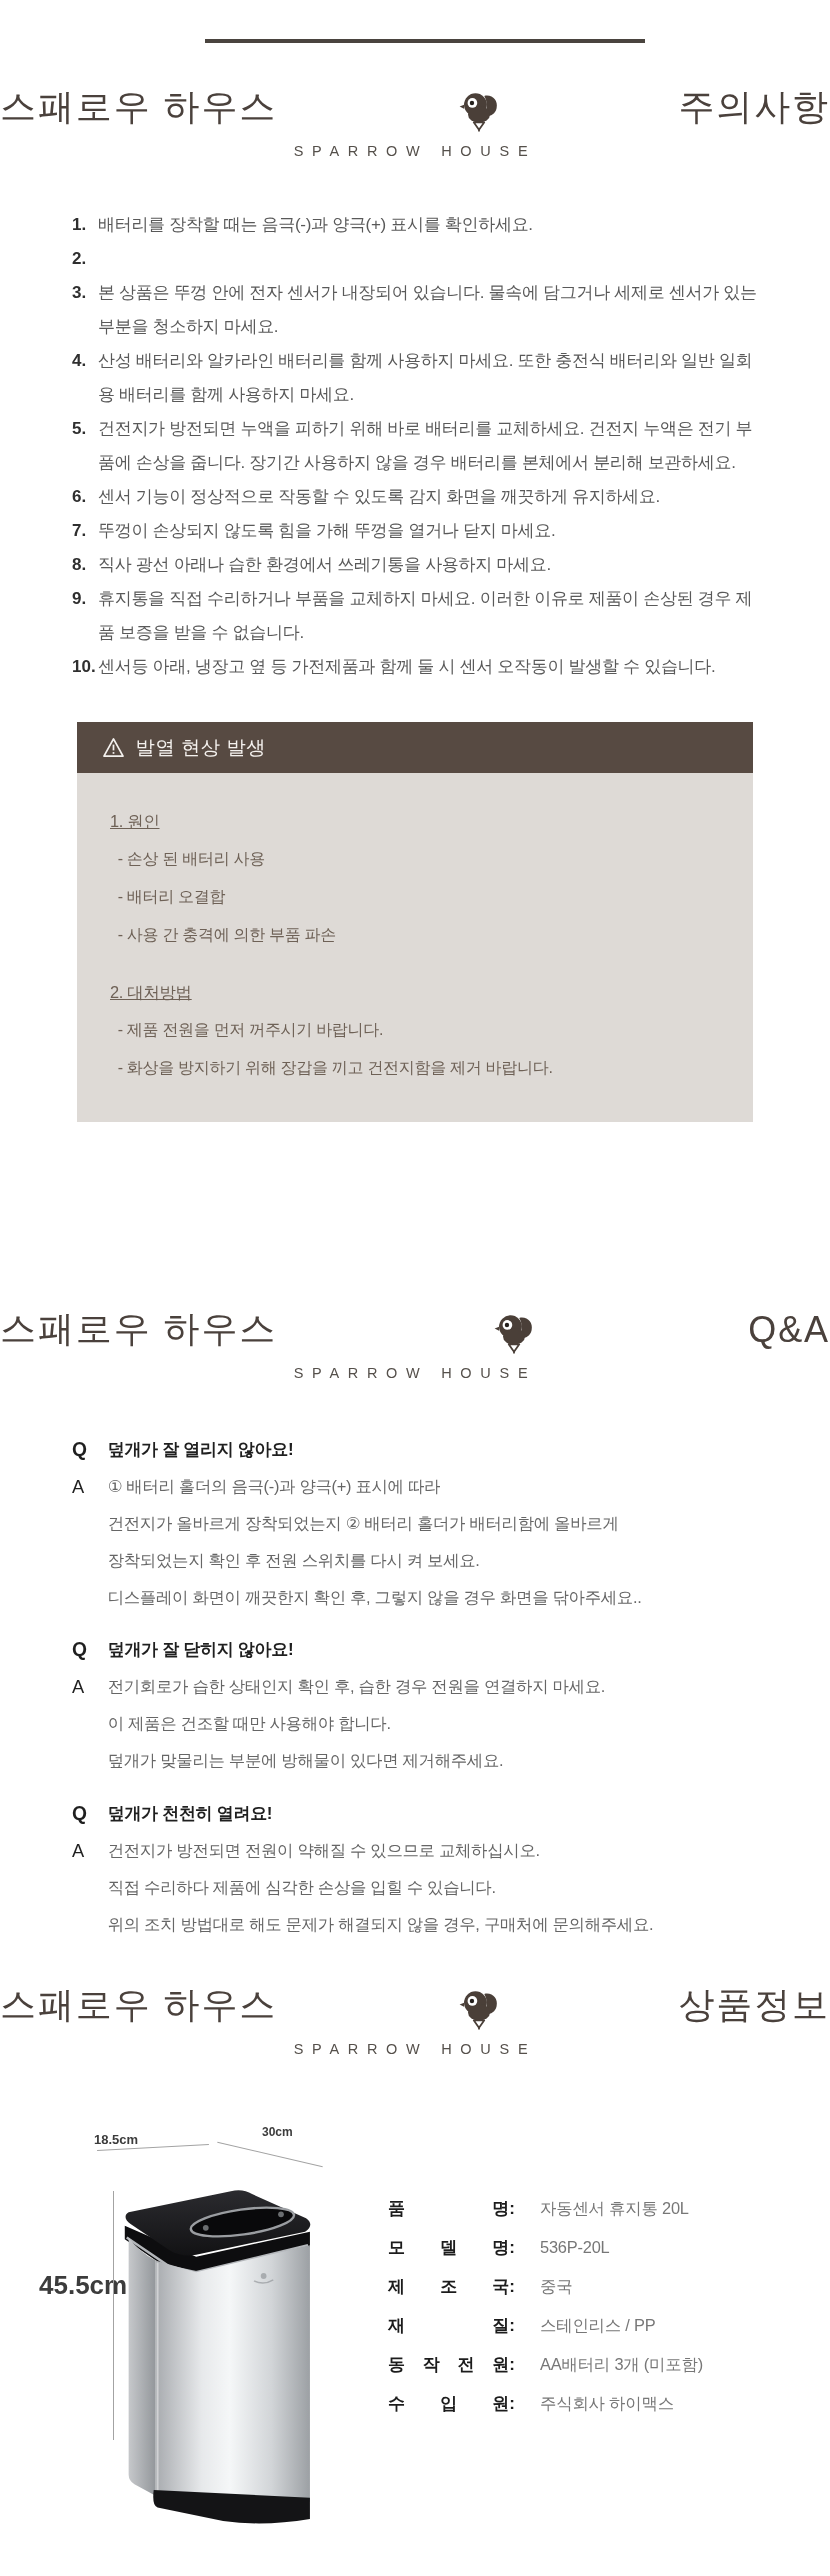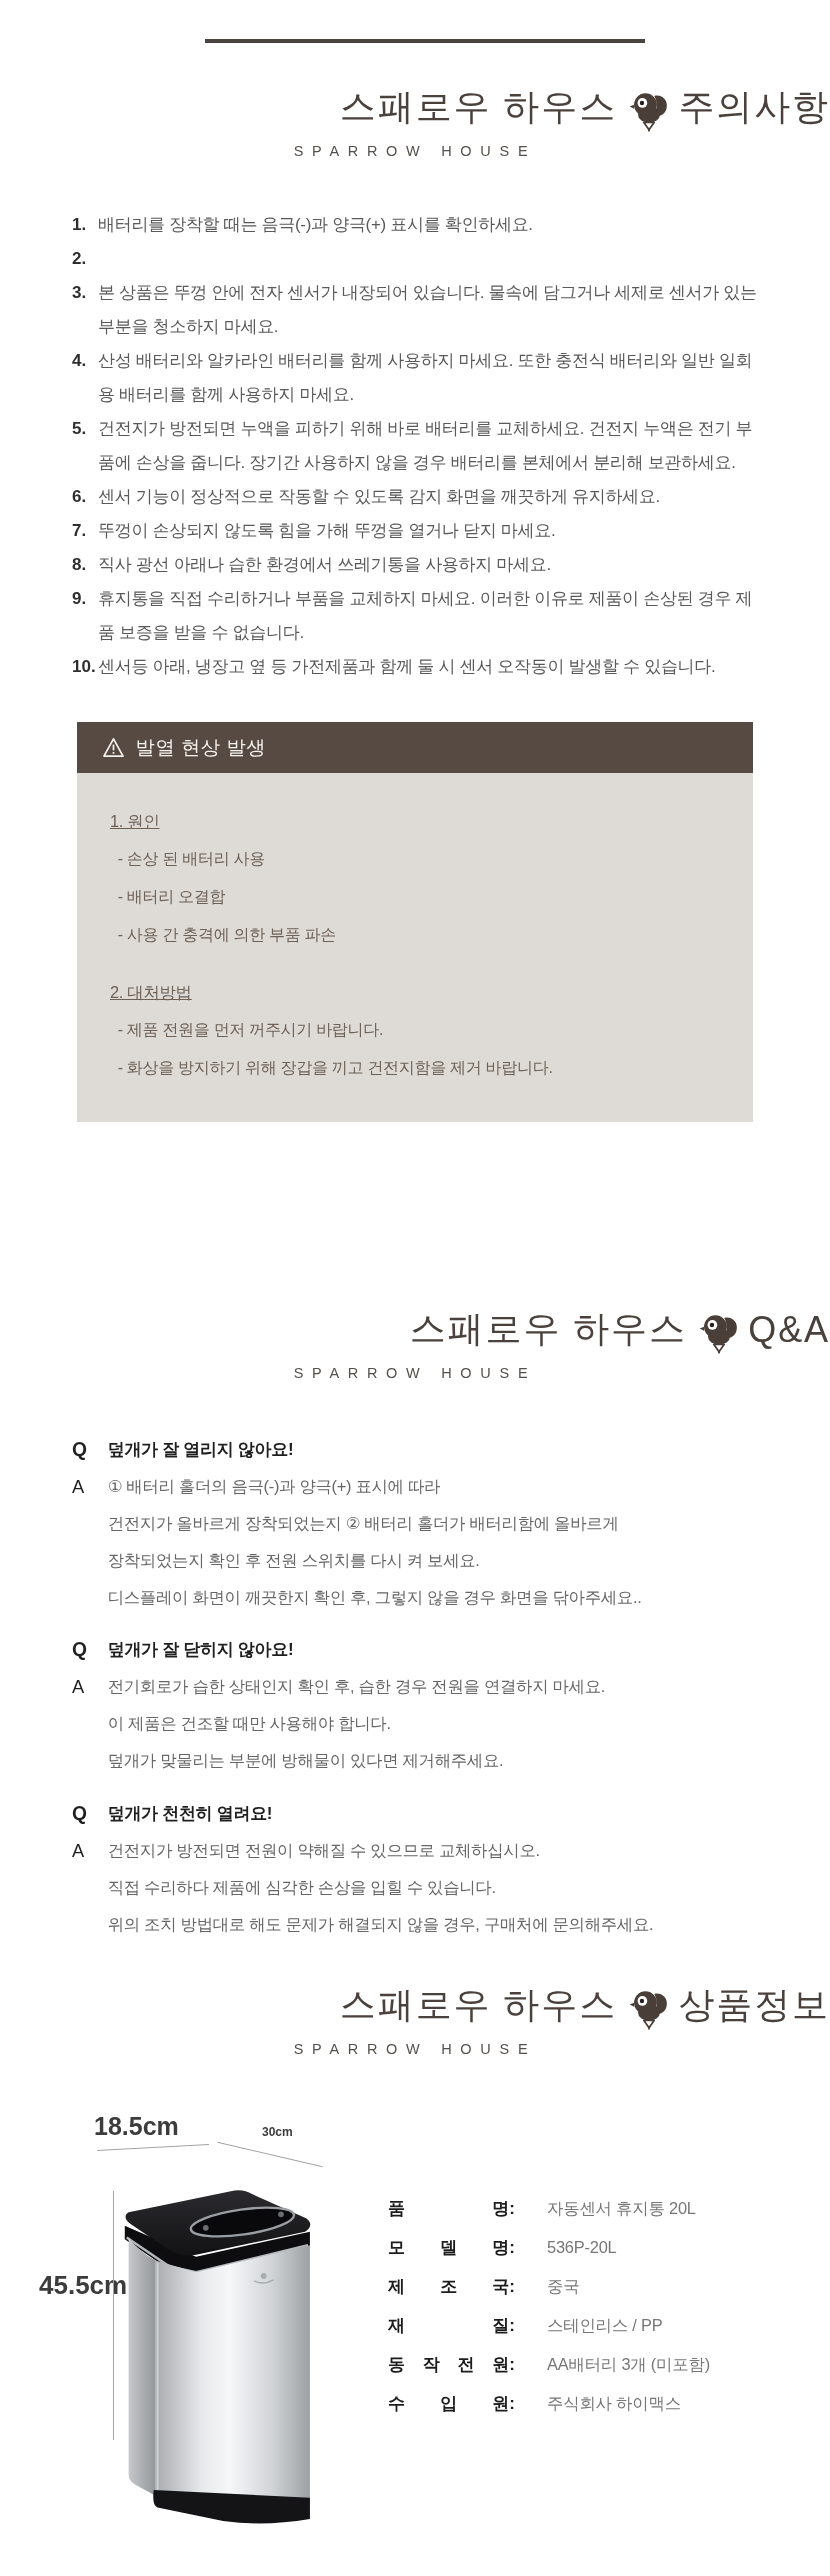--- a/index.html
+++ b/index.html
@@ -9,21 +9,21 @@
     font-family:"Liberation Sans","DejaVu Sans",sans-serif;
     -webkit-font-smoothing:antialiased;
   }
   .abs { position:absolute; }
 
   
   .top-divider { left:205px; top:39px; width:440px; height:3.9px; background:#4a443f; }
 
   
   .sec-header { left:0; width:830px; text-align:center; }
-  .sec-header .row { display:flex; align-items:center; justify-content:flex-end; gap:3.9px; }
+  .sec-header .row { display:flex; align-items:center; justify-content:space-between; gap:3.9px; }
   .kr-brand, .kr-title {
     font-size:36px; color:#4a413c; letter-spacing:1.9px; font-weight:400;
   }
   .kr-title { margin-left:1.9px; }
   .bird { width:44px; height:44px; margin:0 1.9px -5.8px 5.8px; }
   .en-brand {
     margin-top:10.6px; font-size:14.5px; letter-spacing:8.7px; color:#55504b; font-weight:400;
   }
 
   
@@ -56,36 +56,36 @@
   .q-letter { flex:0 0 19.3px; font-size:19.3px; font-weight:700; color:#1f1f1f; line-height:37px; }
   .q-text { font-size:17px; font-weight:700; color:#1f1f1f; line-height:37px; letter-spacing:-0.3px; }
   .a-row { display:flex; gap:17.4px; }
   .a-letter { flex:0 0 18.3px; font-size:18.3px; color:#1f1f1f; line-height:37px; }
   .a-lines { flex:1; }
   .a-line { font-size:16.4px; color:#666666; line-height:37px; letter-spacing:-0.3px; }
 
   
   .product { left:0; top:2110px; width:830px; height:466px; }
   .dim-label { color:#3c3c3c; font-weight:600; }
-  .dim-w { left:94px; top:2px; font-size:25px; }
+  .dim-w { left:94px; top:22px; font-size:13px; }
   .dim-d { left:262px; top:15.4px; font-size:12px; }
   .dim-h { left:39px; top:160px; font-size:26px; }
   .dim-line { background:#a3a3a3; }
   .dim-line-w { left:97px; top:37px; width:112px; height:1px; transform:rotate(-3deg); }
   .dim-line-d { left:216px; top:44px; width:108px; height:1px; transform:rotate(13deg); }
   .dim-line-h { left:113px; top:81px; width:1px; height:249px; }
   .can-svg { left:119px; top:73px; width:216px; height:348px; }
 
   .spec-table { left:388px; top:87px; width:415px; }
   .spec-row { display:flex; align-items:flex-start; height:39px; }
   .spec-label {
     flex:0 0 127px; display:flex; justify-content:space-between;
     font-size:17px; font-weight:700; color:#1c1c1c; line-height:23px;
   }
-  .spec-value { margin-left:32px; font-size:16.4px; color:#777777; line-height:23px; letter-spacing:-0.2px; }
+  .spec-value { margin-left:25px; font-size:16.4px; color:#777777; line-height:23px; letter-spacing:-0.2px; }
 </style>
 </head>
 <body>
 
 <div class="abs top-divider"></div>
 
 <div class="abs sec-header" style="top:83px;">
   <div class="row">
     <span class="kr-brand">스패로우 하우스</span>
     <svg class="bird" viewBox="0 0 100 100">

